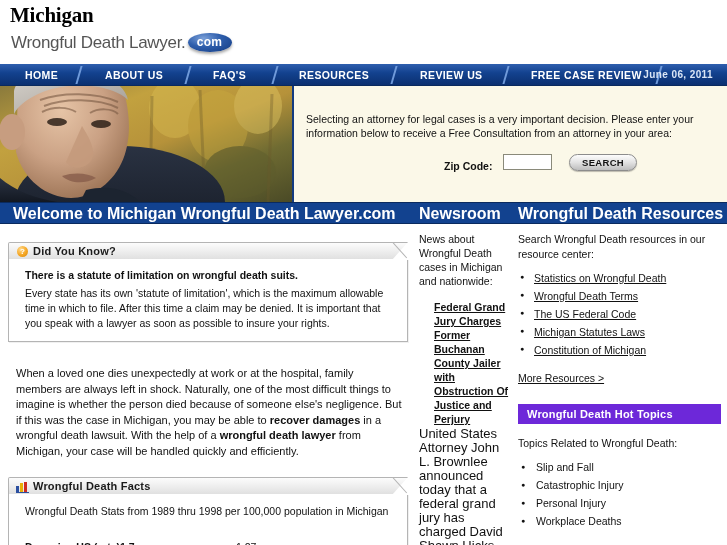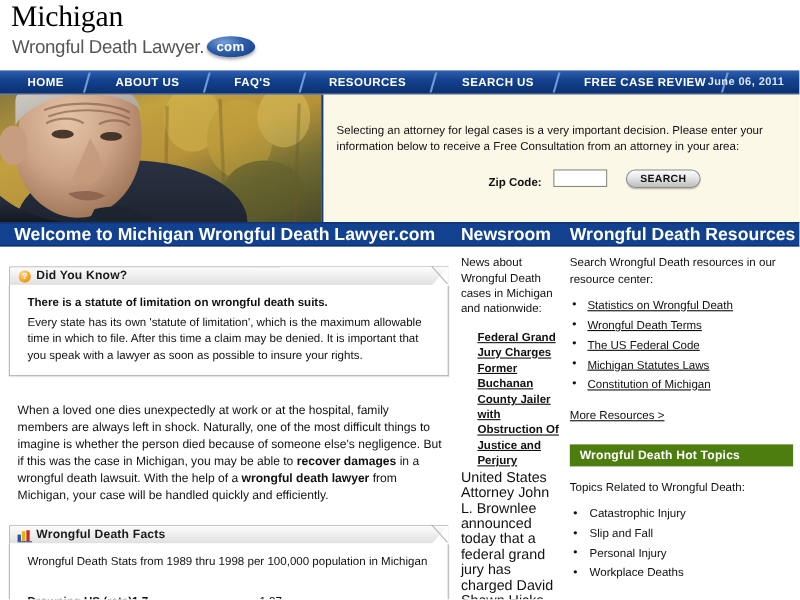--- a/index.html
+++ b/index.html
@@ -10,21 +10,21 @@
     background: #ffffff;
     font-family: "Liberation Sans", sans-serif;
   }
   #page { position: relative; width: 727px; height: 545px; overflow: hidden; background:#fff; }
 
   
   .masthead { position: absolute; left:0; top:0; width:727px; height:64px; background:#fff; }
   .brand-state {
     position:absolute; left:10px; top:0px;
     font-family:"Liberation Serif", serif;
-    font-weight:normal; font-size:27px; color:#000;
+    font-weight:bold; font-size:21px; color:#000;
     letter-spacing:-0.2px; line-height:30px;
   }
   .brand-sub {
     position:absolute; left:11px; top:33px;
     font-size:17px; color:#555; letter-spacing:-0.3px;
     line-height:20px; white-space:nowrap;
   }
   .com-bubble {
     display:inline-block; position:relative; top:-2px; margin-left:2px;
     width:44px; height:19px; border-radius:50%;
@@ -188,21 +188,21 @@
   }
   ul.linklist a {
     font-size:10.5px; color:#111; text-decoration:underline; cursor:pointer;
   }
   .more-res {
     display:inline-block; margin-top:12px; font-size:10.5px; color:#111;
     text-decoration:underline; cursor:pointer;
   }
   .hot-head {
     margin-top:18px; height:20px; line-height:20px;
-    background:#4d7c0f; color:#fff;
+    background:#6d28d9; color:#fff;
     font-size:11px; font-weight:bold; padding-left:9px;
     letter-spacing:0.2px;
   }
   .hot-intro { margin-top:13px; font-size:10.5px; color:#111; }
   ul.plainlist { list-style:none; margin:11px 0 0 0; padding:0; }
   ul.plainlist li { position:relative; padding-left:18px; margin-bottom:4px; line-height:14px; font-size:10.5px; color:#111; }
   ul.plainlist li:before {
     content:"\25CF"; position:absolute; left:3px; top:0; font-size:7px; color:#111; line-height:14px;
   }
 </style>
@@ -221,21 +221,21 @@
   <div class="navbar">
     <div class="inner">
       <div class="nav-item" style="left:25px;">HOME</div>
       <div class="nav-sep" style="left:78px;"></div>
       <div class="nav-item" style="left:105px;">ABOUT US</div>
       <div class="nav-sep" style="left:187px;"></div>
       <div class="nav-item" style="left:213px;">FAQ'S</div>
       <div class="nav-sep" style="left:274px;"></div>
       <div class="nav-item" style="left:299px;">RESOURCES</div>
       <div class="nav-sep" style="left:393px;"></div>
-      <div class="nav-item" style="left:420px;">SEARCH US</div>
+      <div class="nav-item" style="left:420px;">REVIEW US</div>
       <div class="nav-sep" style="left:505px;"></div>
       <div class="nav-item" style="left:531px;">FREE CASE REVIEW</div>
       <div class="nav-sep" style="left:658px;"></div>
       <div class="nav-date">June 06, 2011</div>
     </div>
   </div>
 
   <div class="hero">
     <div class="hero-photo">
       <svg width="292" height="116" viewBox="0 0 292 116" preserveAspectRatio="none" aria-hidden="true">
@@ -370,21 +370,21 @@
       <li><a>Wrongful Death Terms</a></li>
       <li><a>The US Federal Code</a></li>
       <li><a>Michigan Statutes Laws</a></li>
       <li><a>Constitution of Michigan</a></li>
     </ul>
     <a class="more-res">More Resources &gt;</a>
 
     <div class="hot-head">Wrongful Death Hot Topics</div>
     <div class="hot-intro">Topics Related to Wrongful Death:</div>
     <ul class="plainlist">
+      <li>Slip and Fall</li>
       <li>Catastrophic Injury</li>
-      <li>Slip and Fall</li>
       <li>Personal Injury</li>
       <li>Workplace Deaths</li>
 
     </ul>
   </div>
 
 </div>
 
 </body></html>

